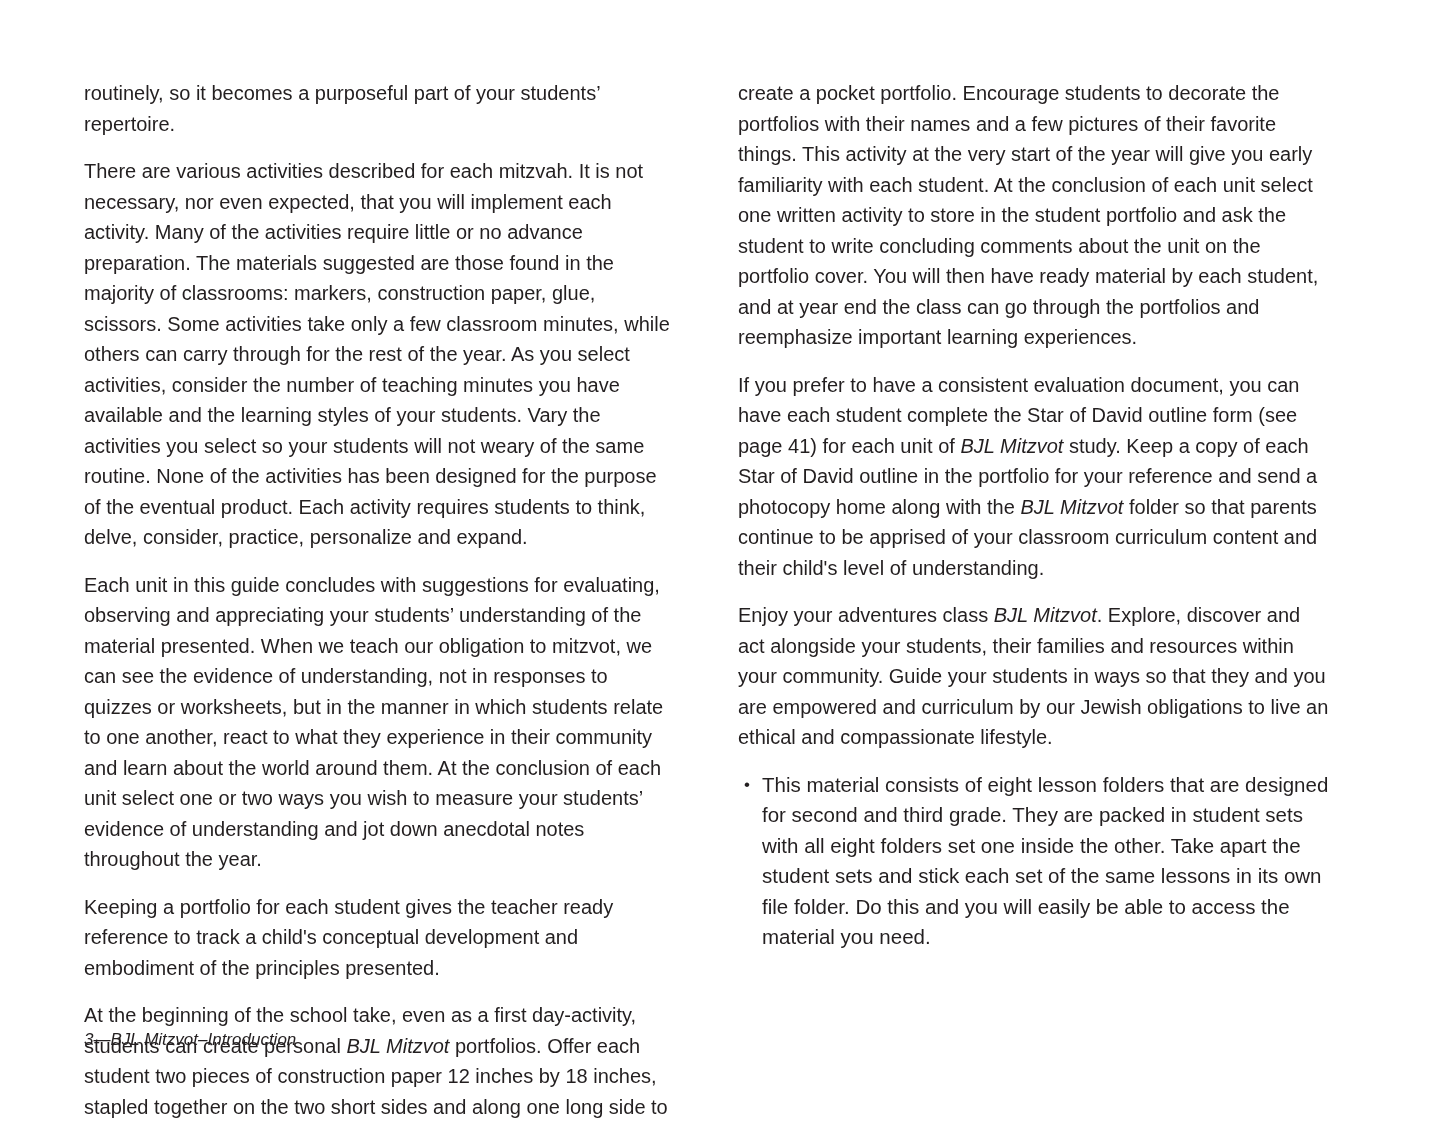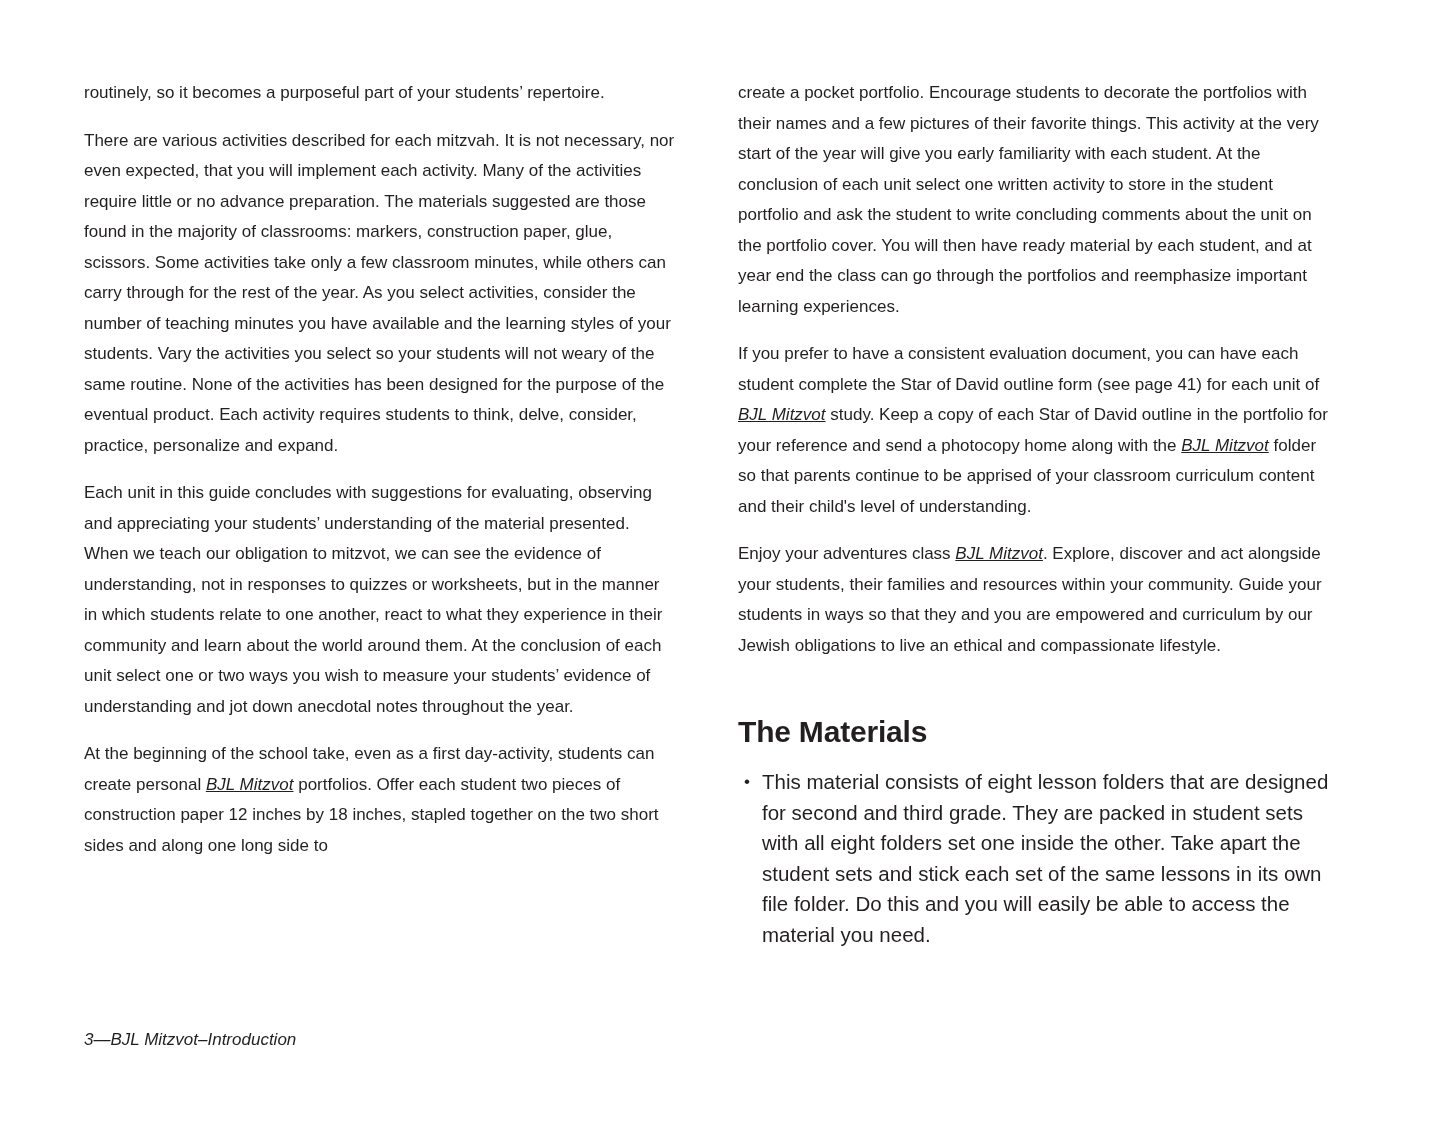--- a/index.html
+++ b/index.html
@@ -25,31 +25,30 @@
     display: flex;
     flex-direction: row;
     gap: 62px;
   }
   .col {
     width: 592px;
     flex: 0 0 592px;
   }
   p {
     margin: 0 0 17px 0;
-    font-size: 17px;
+    font-size: 20px;
     line-height: 30.5px;
     color: #231f20;
     text-align: left;
   }
   p:last-child {
     margin-bottom: 0;
   }
   em {
     font-style: italic;
-    text-decoration: underline;
   }
   h2.section-heading {
     font-size: 30px;
     line-height: 34px;
     font-weight: bold;
     margin: 54px 0 18px 0;
     color: #231f20;
     letter-spacing: -0.2px;
   }
   ul.bullets {
@@ -89,29 +88,29 @@
 </head>
 <body>
 
 <div class="page">
   <div class="columns">
 
     <div class="col">
       <p>routinely, so it becomes a purposeful part of your students’ repertoire.</p>
       <p>There are various activities described for each mitzvah. It is not necessary, nor even expected, that you will implement each activity. Many of the activities require little or no advance preparation. The materials suggested are those found in the majority of classrooms: markers, construction paper, glue, scissors. Some activities take only a few classroom minutes, while others can carry through for the rest of the year. As you select activities, consider the number of teaching minutes you have available and the learning styles of your students. Vary the activities you select so your students will not weary of the same routine. None of the activities has been designed for the purpose of the eventual product. Each activity requires students to think, delve, consider, practice, personalize and expand.</p>
       <p>Each unit in this guide concludes with suggestions for evaluating, observing and appreciating your students’ understanding of the material presented. When we teach our obligation to mitzvot, we can see the evidence of understanding, not in responses to quizzes or worksheets, but in the manner in which students relate to one another, react to what they experience in their community and learn about the world around them. At the conclusion of each unit select one or two ways you wish to measure your students’ evidence of understanding and jot down anecdotal notes throughout the year.</p>
+      <p>Keeping a portfolio for each student gives the teacher ready reference to track a child's conceptual development and embodiment of the principles presented.</p>
       <p><span>At the beginning of the school take, even as a first day-activity, students can create personal </span><em>BJL Mitzvot</em><span> portfolios. Offer each student two pieces of construction paper 12 inches by 18 inches, stapled together on the two short sides and along one long side to</span></p>
     </div>
 
     <div class="col">
       <p>create a pocket portfolio. Encourage students to decorate the portfolios with their names and a few pictures of their favorite things. This activity at the very start of the year will give you early familiarity with each student. At the conclusion of each unit select one written activity to store in the student portfolio and ask the student to write concluding comments about the unit on the portfolio cover. You will then have ready material by each student, and at year end the class can go through the portfolios and reemphasize important learning experiences.</p>
       <p><span>If you prefer to have a consistent evaluation document, you can have each student complete the Star of David outline form (see page 41) for each unit of </span><em>BJL Mitzvot</em><span> study. Keep a copy of each Star of David outline in the portfolio for your reference and send a photocopy home along with the </span><em>BJL Mitzvot</em><span> folder so that parents continue to be apprised of your classroom curriculum content and their child's level of understanding.</span></p>
       <p><span>Enjoy your adventures class </span><em>BJL Mitzvot</em><span>. Explore, discover and act alongside your students, their families and resources within your community. Guide your students in ways so that they and you are empowered and curriculum by our Jewish obligations to live an ethical and compassionate lifestyle.</span></p>
 
-      <h2 class="section-heading">The Materials</h2>
 
       <ul class="bullets">
         <li>This material consists of eight lesson folders that are designed for second and third grade. They are packed in student sets with all eight folders set one inside the other. Take apart the student sets and stick each set of the same lessons in its own file folder. Do this and you will easily be able to access the material you need.</li>
       </ul>
     </div>
 
   </div>
 
   <div class="footer">3—BJL Mitzvot–Introduction</div>
 </div>

